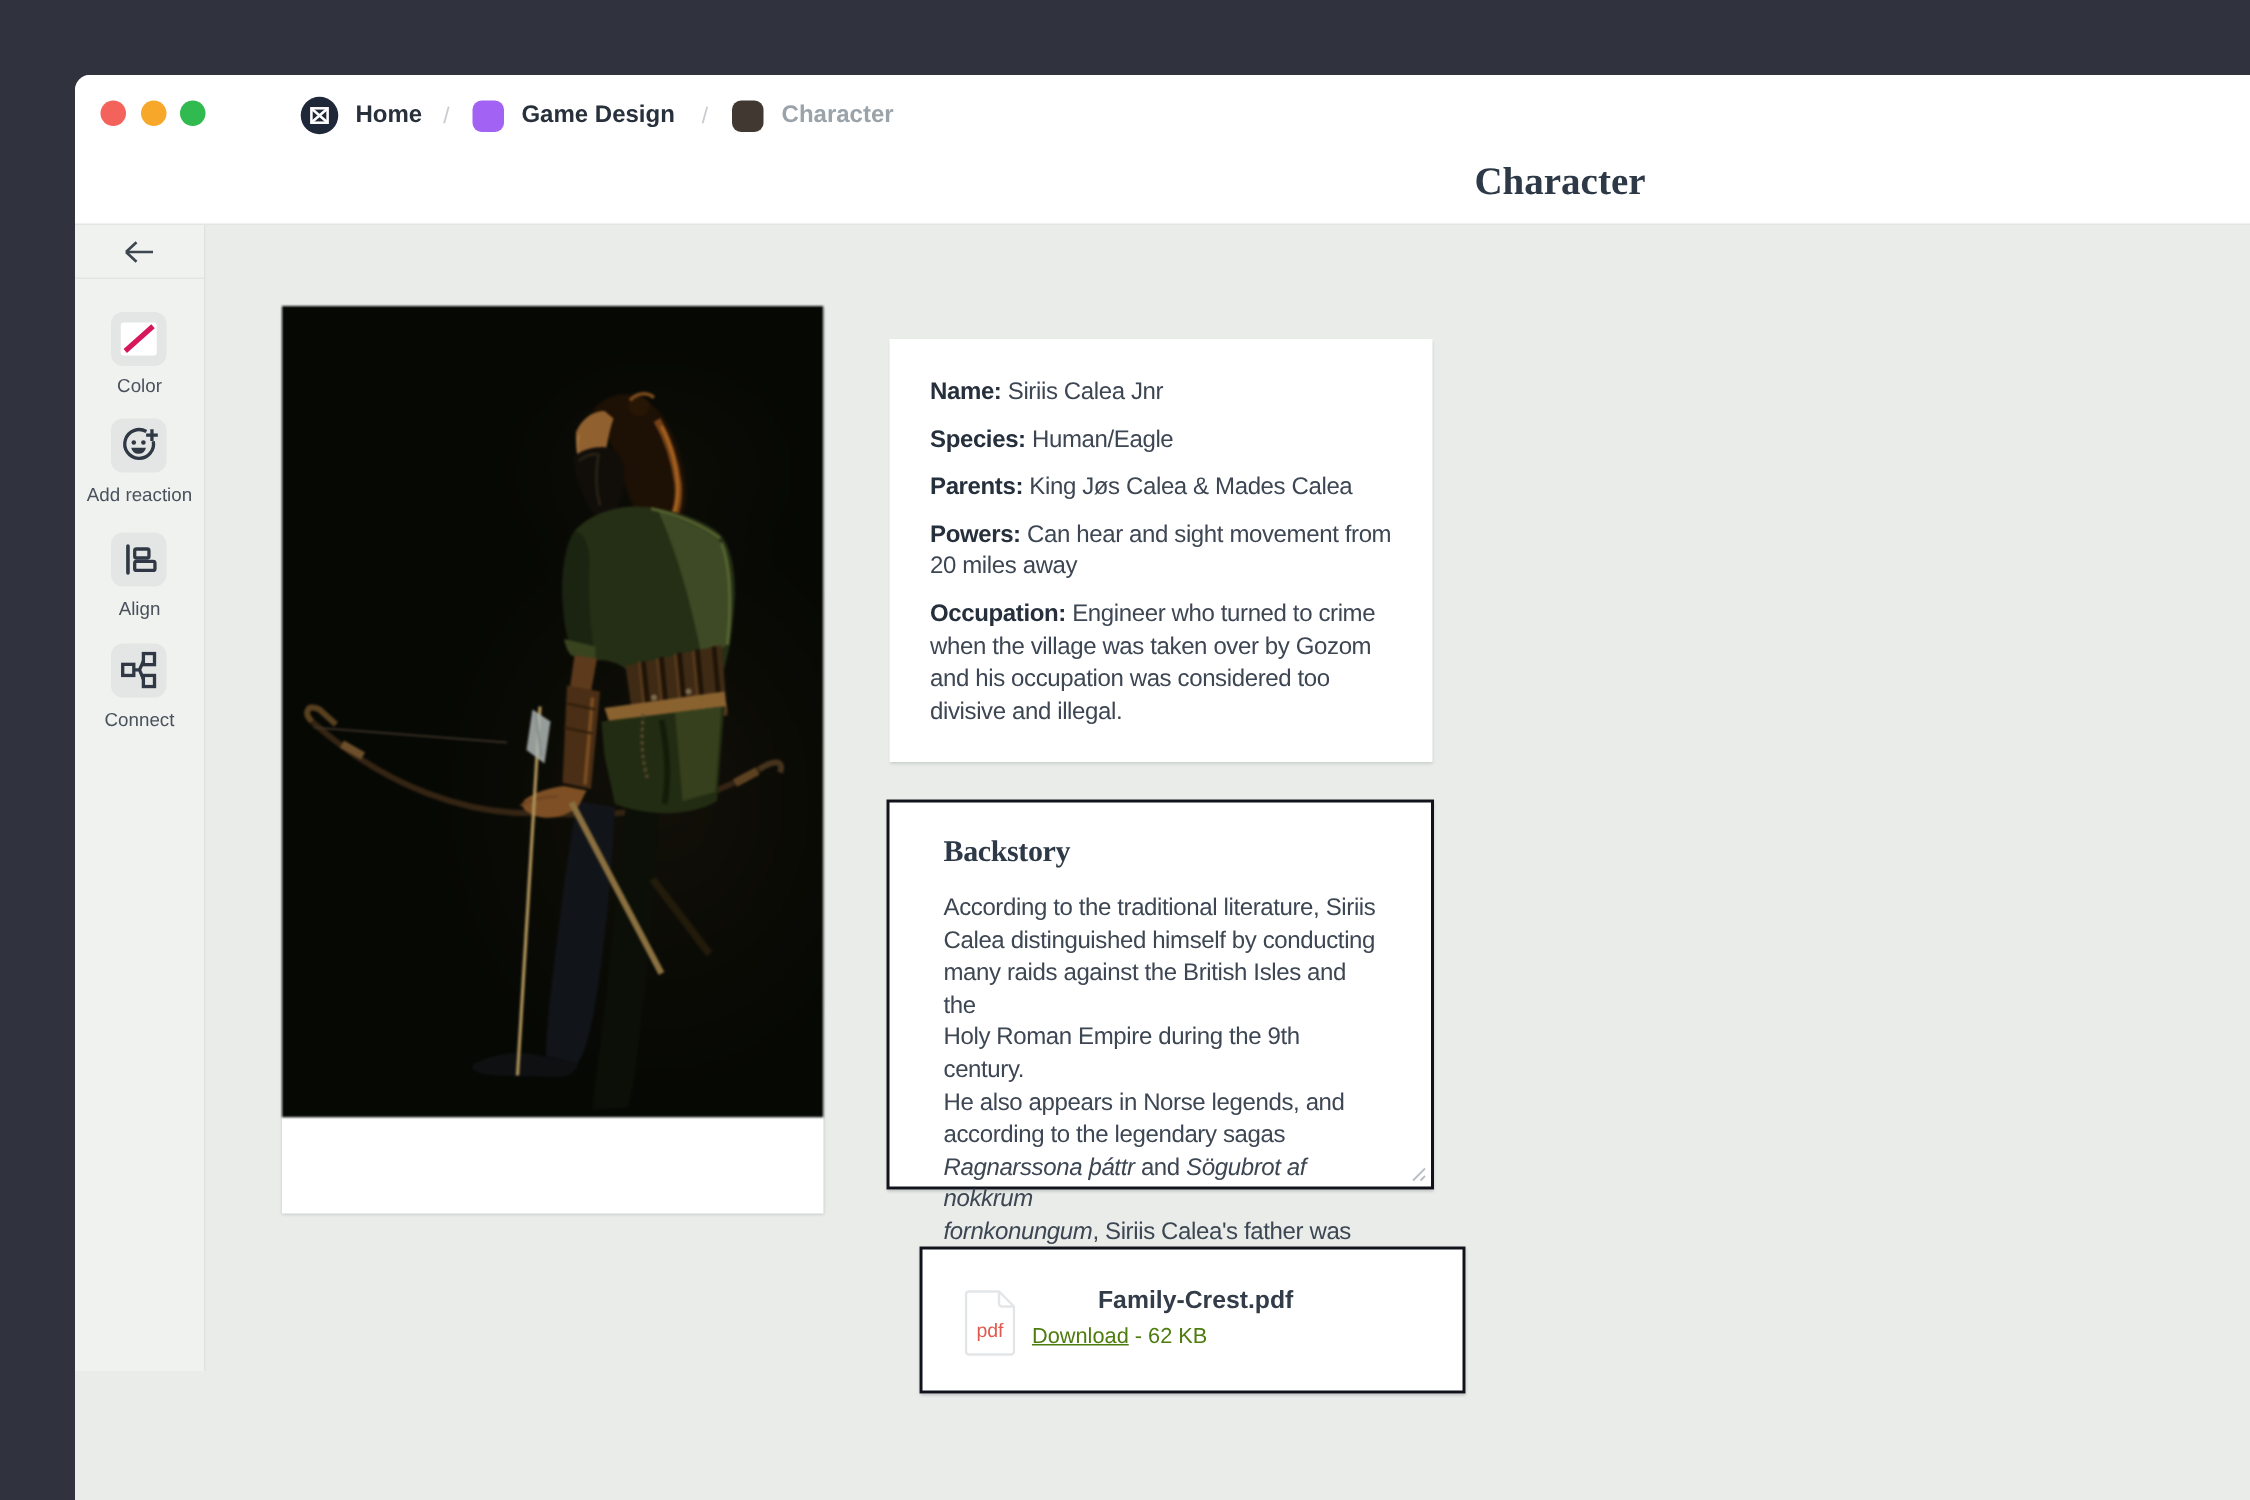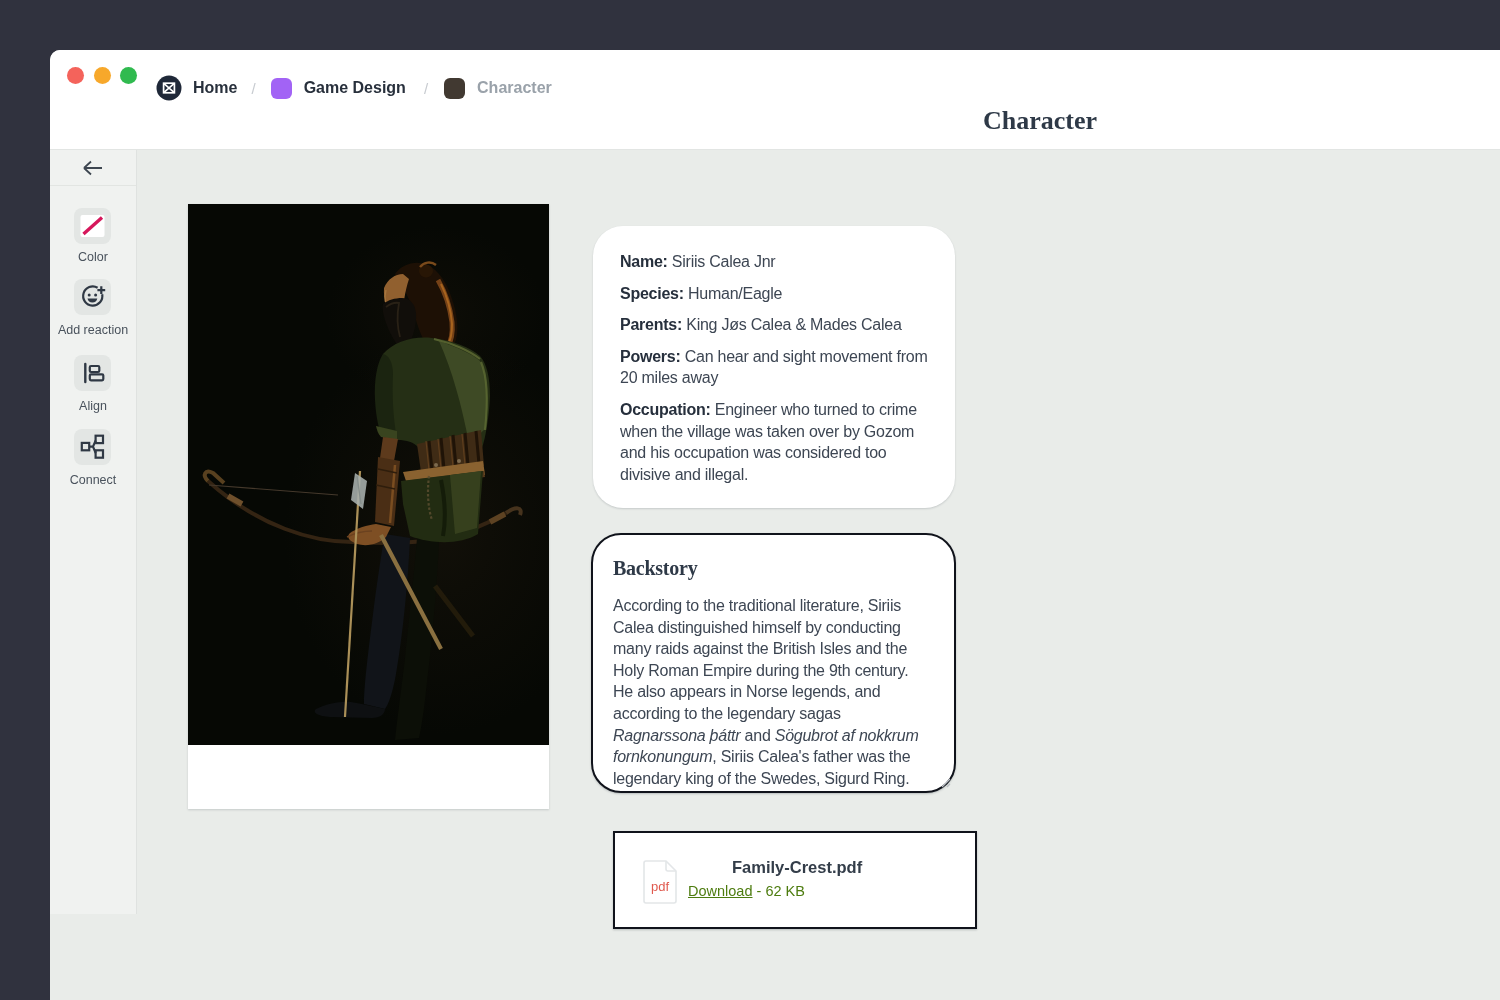--- a/index.html
+++ b/index.html
@@ -3,34 +3,34 @@
 <meta charset="utf-8">
 <style>
   html,body{margin:0;padding:0;}
   body{width:1500px;height:1000px;background:#30323E;position:relative;overflow:hidden;
        font-family:"Liberation Sans",sans-serif;}
   #win{position:absolute;left:50px;top:50px;width:1450px;height:950px;background:#E9ECE9;
        border-top-left-radius:10px;overflow:hidden;}
   #topbar{position:absolute;left:0;top:0;width:1450px;height:99px;background:#FFFFFF;
           border-bottom:1px solid #E2E5E3;}
   .dot{position:absolute;top:17px;width:17px;height:17px;border-radius:50%;}
-  #bc{position:absolute;left:0;top:12px;height:52px;display:flex;align-items:center;}
+  #bc{position:absolute;left:0;top:1px;height:52px;display:flex;align-items:center;padding-left:44px;}
   .bcico{border-radius:6px;width:21px;height:21px;}
   .bctxt{font-size:16px;font-weight:bold;color:#28303C;}
   .bcsep{font-size:15px;color:#C7CBD0;}
   #title{position:absolute;left:883px;top:56px;width:214px;text-align:center;line-height:30px;
          font-family:"Liberation Serif",serif;font-weight:bold;font-size:26px;color:#2E3947;}
   #sidebar{position:absolute;left:0;top:100px;width:86px;height:764px;background:#F0F2F0;
            border-right:1px solid #DFE2E0;}
   #backrow{position:absolute;left:0;top:0;width:86px;height:35px;border-bottom:1px solid #E2E5E2;}
   .tbtn{position:absolute;left:24px;width:37px;height:36px;border-radius:8px;background:#E3E6E4;}
   .tlbl{position:absolute;left:-24px;width:134px;text-align:center;font-size:12.5px;color:#49525C;}
   .card{position:absolute;background:#fff;box-shadow:0 1px 2px rgba(40,50,60,0.18);}
   .seltd{border:2px solid #10131B;box-shadow:0 1px 2px rgba(40,50,60,0.25);}
-  .bodytxt{font-size:16px;line-height:21.6px;letter-spacing:-0.25px;color:#3D4653;border-radius:30px;}
+  .bodytxt{font-size:16px;line-height:21.6px;letter-spacing:-0.25px;color:#3D4653;}
   .bodytxt b{color:#262F3C;}
   .bodytxt p{margin:0 0 10px 0;}
 </style>
 </head>
 <body>
 <div id="win">
   <div id="topbar">
     <span class="dot" style="left:17px;background:#F4635B;"></span>
     <span class="dot" style="left:43.5px;background:#F7A82B;"></span>
     <span class="dot" style="left:70px;background:#30BA4F;"></span>
@@ -177,21 +177,21 @@
   </div>
 
   <div class="card bodytxt" style="left:543px;top:176px;width:362px;height:282px;box-sizing:border-box;padding:25px 27px;">
     <p><b>Name:</b> Siriis Calea Jnr</p>
     <p><b>Species:</b> Human/Eagle</p>
     <p><b>Parents:</b> King Jøs Calea &amp; Mades Calea</p>
     <p><b>Powers:</b> Can hear and sight movement from<br>20 miles away</p>
     <p style="margin-bottom:3px;"><b>Occupation:</b> Engineer who turned to crime<br>when the village was taken over by Gozom<br>and his occupation was considered too<br>divisive and illegal.</p>
   </div>
 
-  <div class="card seltd bodytxt" style="left:541px;top:483px;width:365px;height:260px;box-sizing:border-box;padding:21px 20px;">
+  <div class="card seltd bodytxt" style="left:541px;top:483px;width:365px;height:260px;box-sizing:border-box;padding:21px 36px;">
     <div style="font-family:'Liberation Serif',serif;font-weight:bold;font-size:20px;color:#2E3947;line-height:24px;margin-bottom:15px;">Backstory</div>
     <div>According to the traditional literature, Siriis<br>Calea distinguished himself by conducting<br>many raids against the British Isles and the<br>Holy Roman Empire during the 9th century.<br>He also appears in Norse legends, and<br>according to the legendary sagas<br><i>Ragnarssona þáttr</i> and <i>Sögubrot af nokkrum<br>fornkonungum</i>, Siriis Calea's father was the<br>legendary king of the Swedes, Sigurd Ring.</div>
     <svg width="11" height="11" viewBox="0 0 11 11" style="position:absolute;right:3px;bottom:3px;">
       <path d="M10 2 L2 10 M10 7 L7 10" stroke="#B9BEC4" stroke-width="1.2"></path>
     </svg>
   </div>
 
   <div class="card seltd" style="left:563px;top:781px;width:364px;height:98px;box-sizing:border-box;">
     <svg width="34" height="44" viewBox="0 0 34 44" style="position:absolute;left:28px;top:27px;">
       <path d="M1 3 a2 2 0 0 1 2-2 H23 L33 11 V41 a2 2 0 0 1 -2 2 H3 a2 2 0 0 1 -2-2 Z" fill="#fff" stroke="#E3E6E8" stroke-width="1.6"></path>

